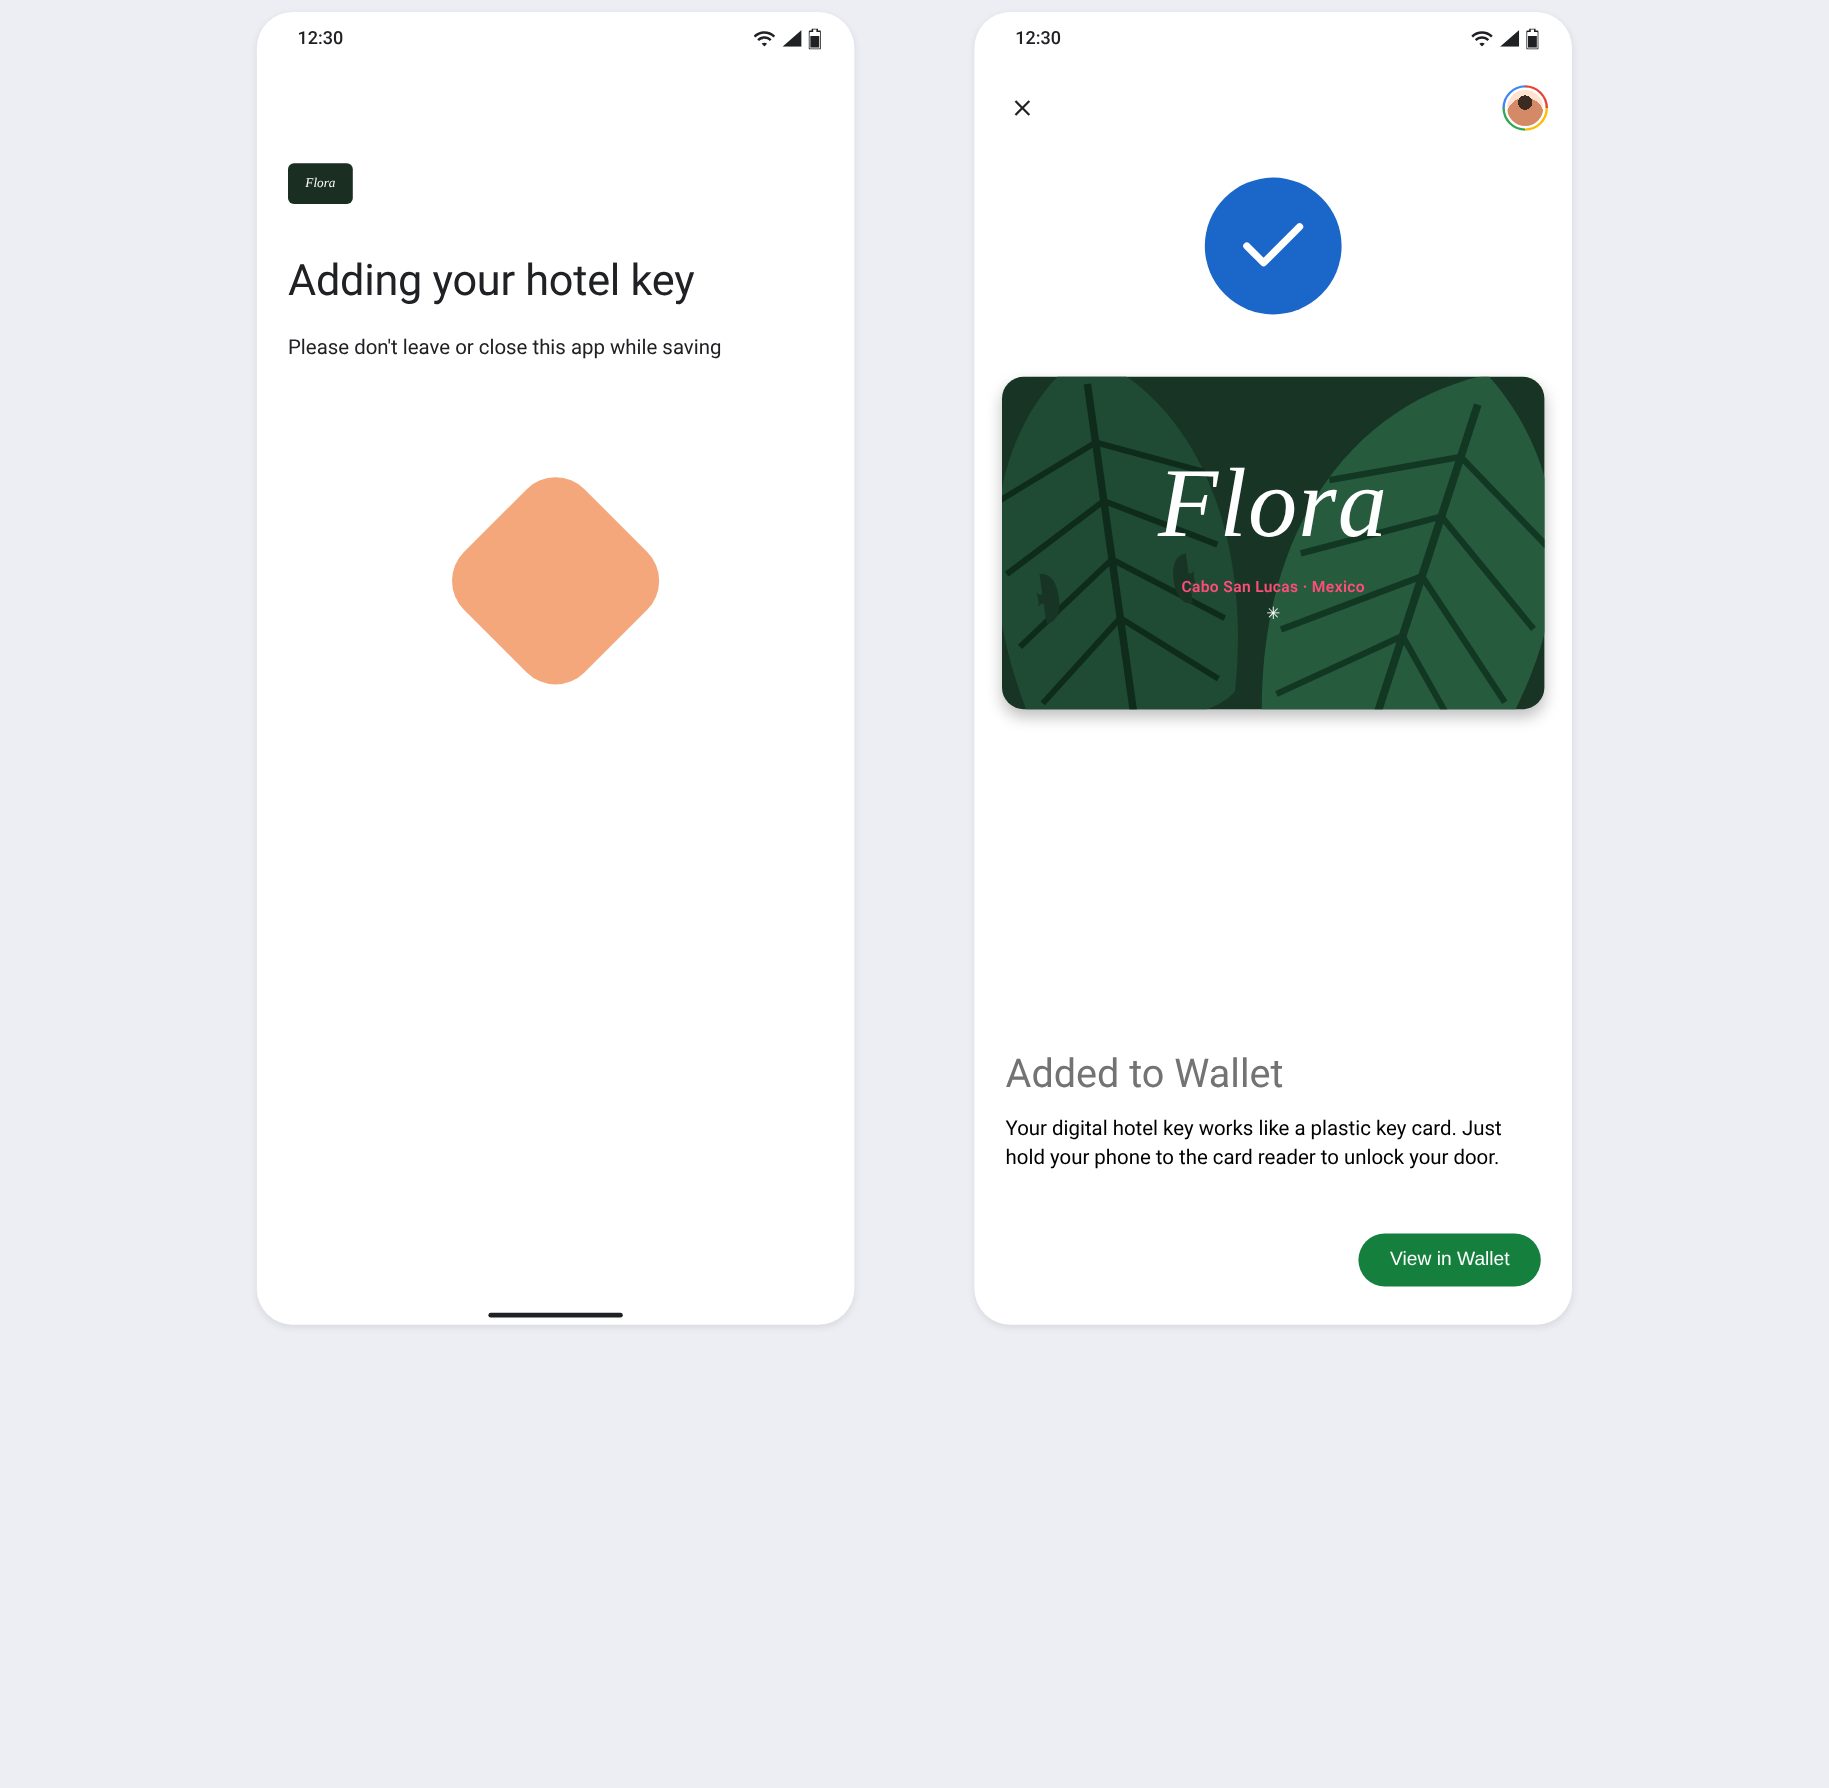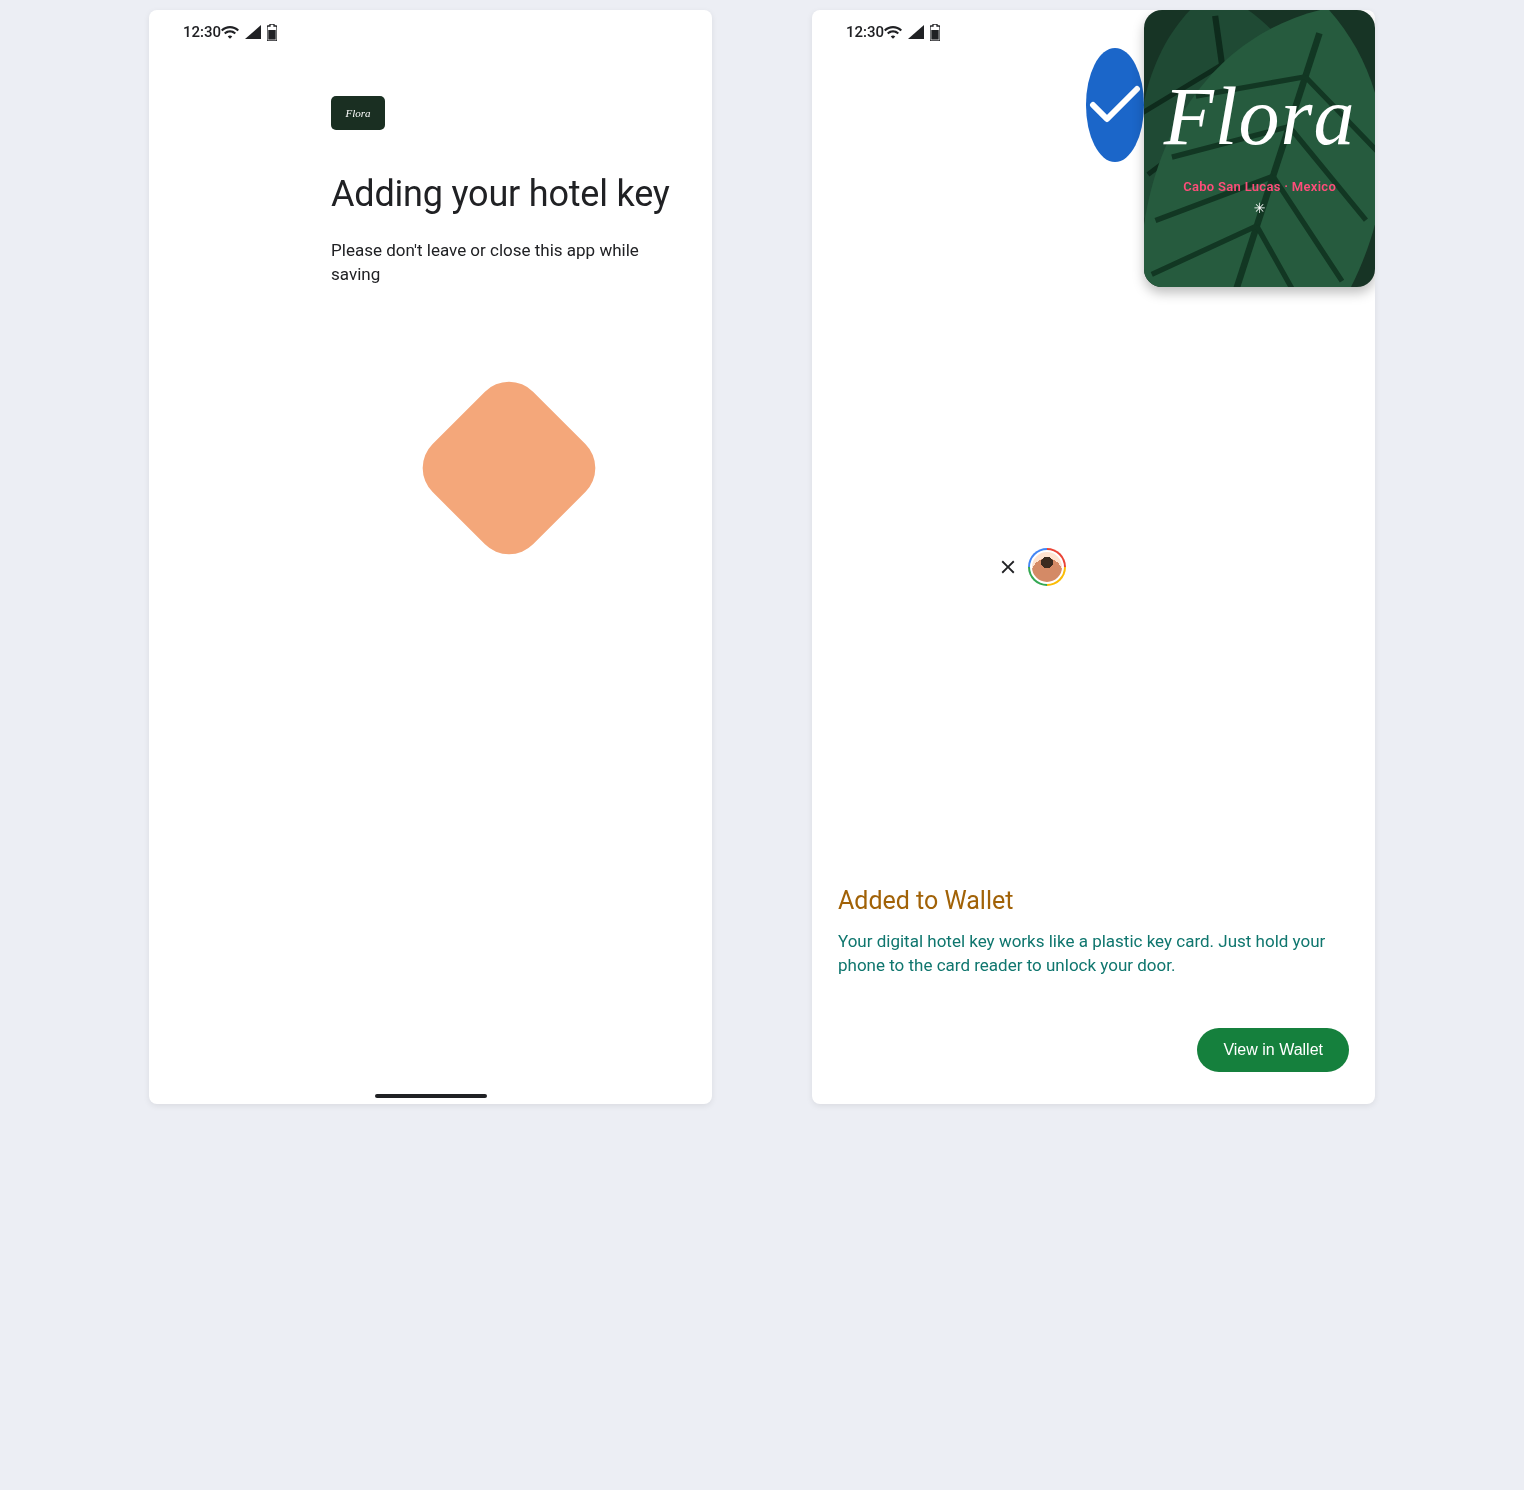--- a/index.html
+++ b/index.html
@@ -6,29 +6,29 @@
   body {
     background: #eceef4;
     font-family: -apple-system, BlinkMacSystemFont, "Segoe UI", Roboto, Helvetica, Arial, sans-serif;
     display: flex;
     gap: 100px;
     padding: 10px 24px;
     justify-content: center;
     align-items: flex-start;
   }
   .phone {
-    width: 563px;
+    width: 498px;
     height: 1094px;
     background: #ffffff;
-    border-radius: 8px;
+    border-radius: 30px;
     box-shadow: 0 2px 6px rgba(0,0,0,0.08);
     position: relative;
     overflow: hidden;
     display: flex;
-    flex-direction: row;
+    flex-direction: column;
   }
   .status-bar {
     height: 36px;
     display: flex;
     align-items: center;
     justify-content: space-between;
     padding: 0 28px 0 34px;
     font-size: 15px;
     font-weight: 500;
     color: #202124;
@@ -117,22 +117,22 @@
     font-size: 82px; color:#fff; line-height:1;
     transform: translateY(-6px);
     font-style: italic;
     font-weight: 500;
     letter-spacing: 1px;
   }
   .card-sub { color:#ff4d7a; font-size:13px; font-weight:600; margin-top:15px; letter-spacing:0.3px;}
   .card-sym { color:#fff; font-size:14px; margin-top:6px; }
 
   .right-bottom { padding: 0 26px; position:absolute; bottom:32px; left:0; right:0; }
-  .right-bottom h2 { font-size:25px; font-weight:400; color:#a16207; }
-  .right-bottom p { font-size:17px; color:#0f766e; margin-top:14px; line-height:1.45;}
+  .right-bottom h2 { font-size:33px; font-weight:400; color:#737373; }
+  .right-bottom p { font-size:17px; color:#000000; margin-top:14px; line-height:1.45;}
   .wallet-btn {
     float:right; margin-top:50px;
     background:#15803d; color:#fff; border:none;
     padding: 13px 26px; font-size:16px; border-radius:26px; cursor:pointer;
     font-weight: 500;
   }
 </style>
 </head>
 <body>
 

